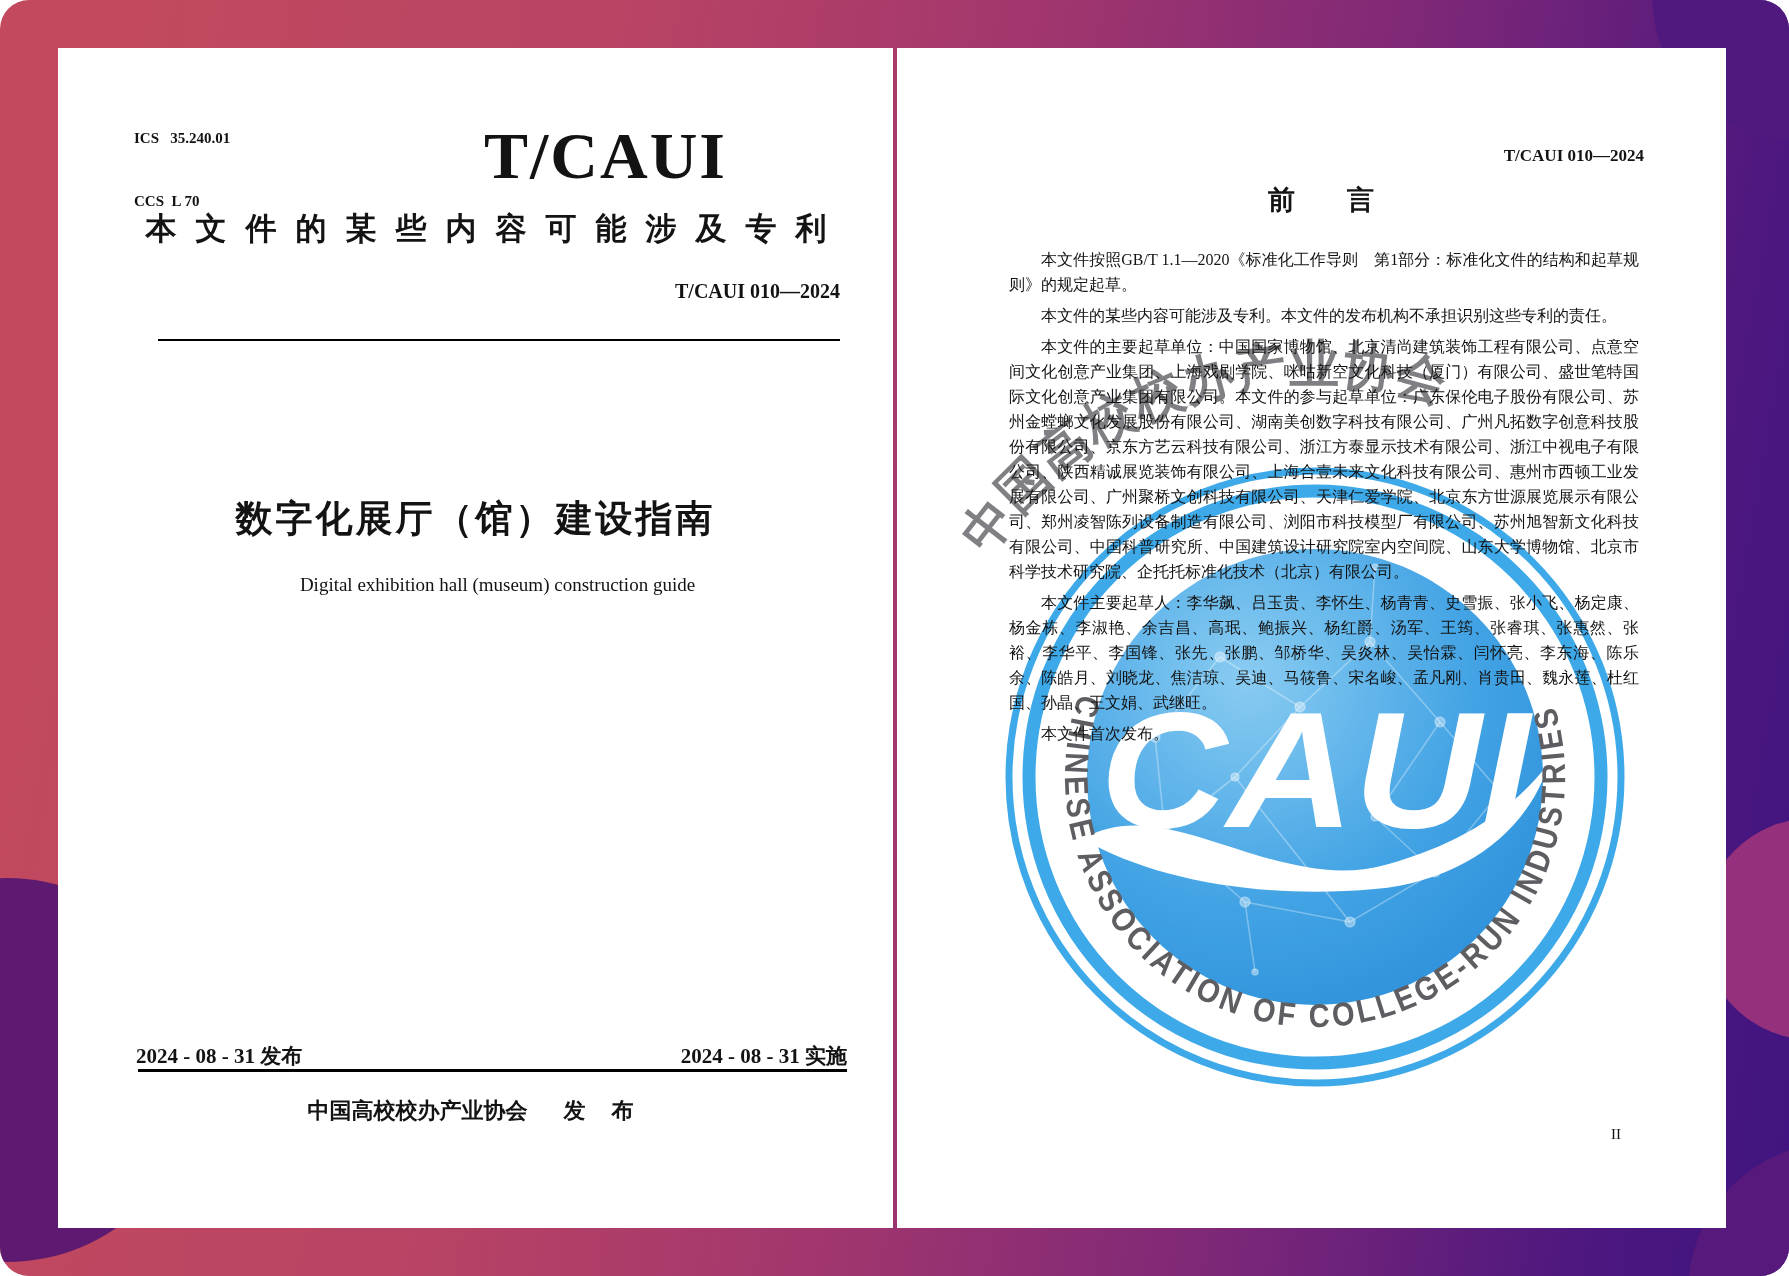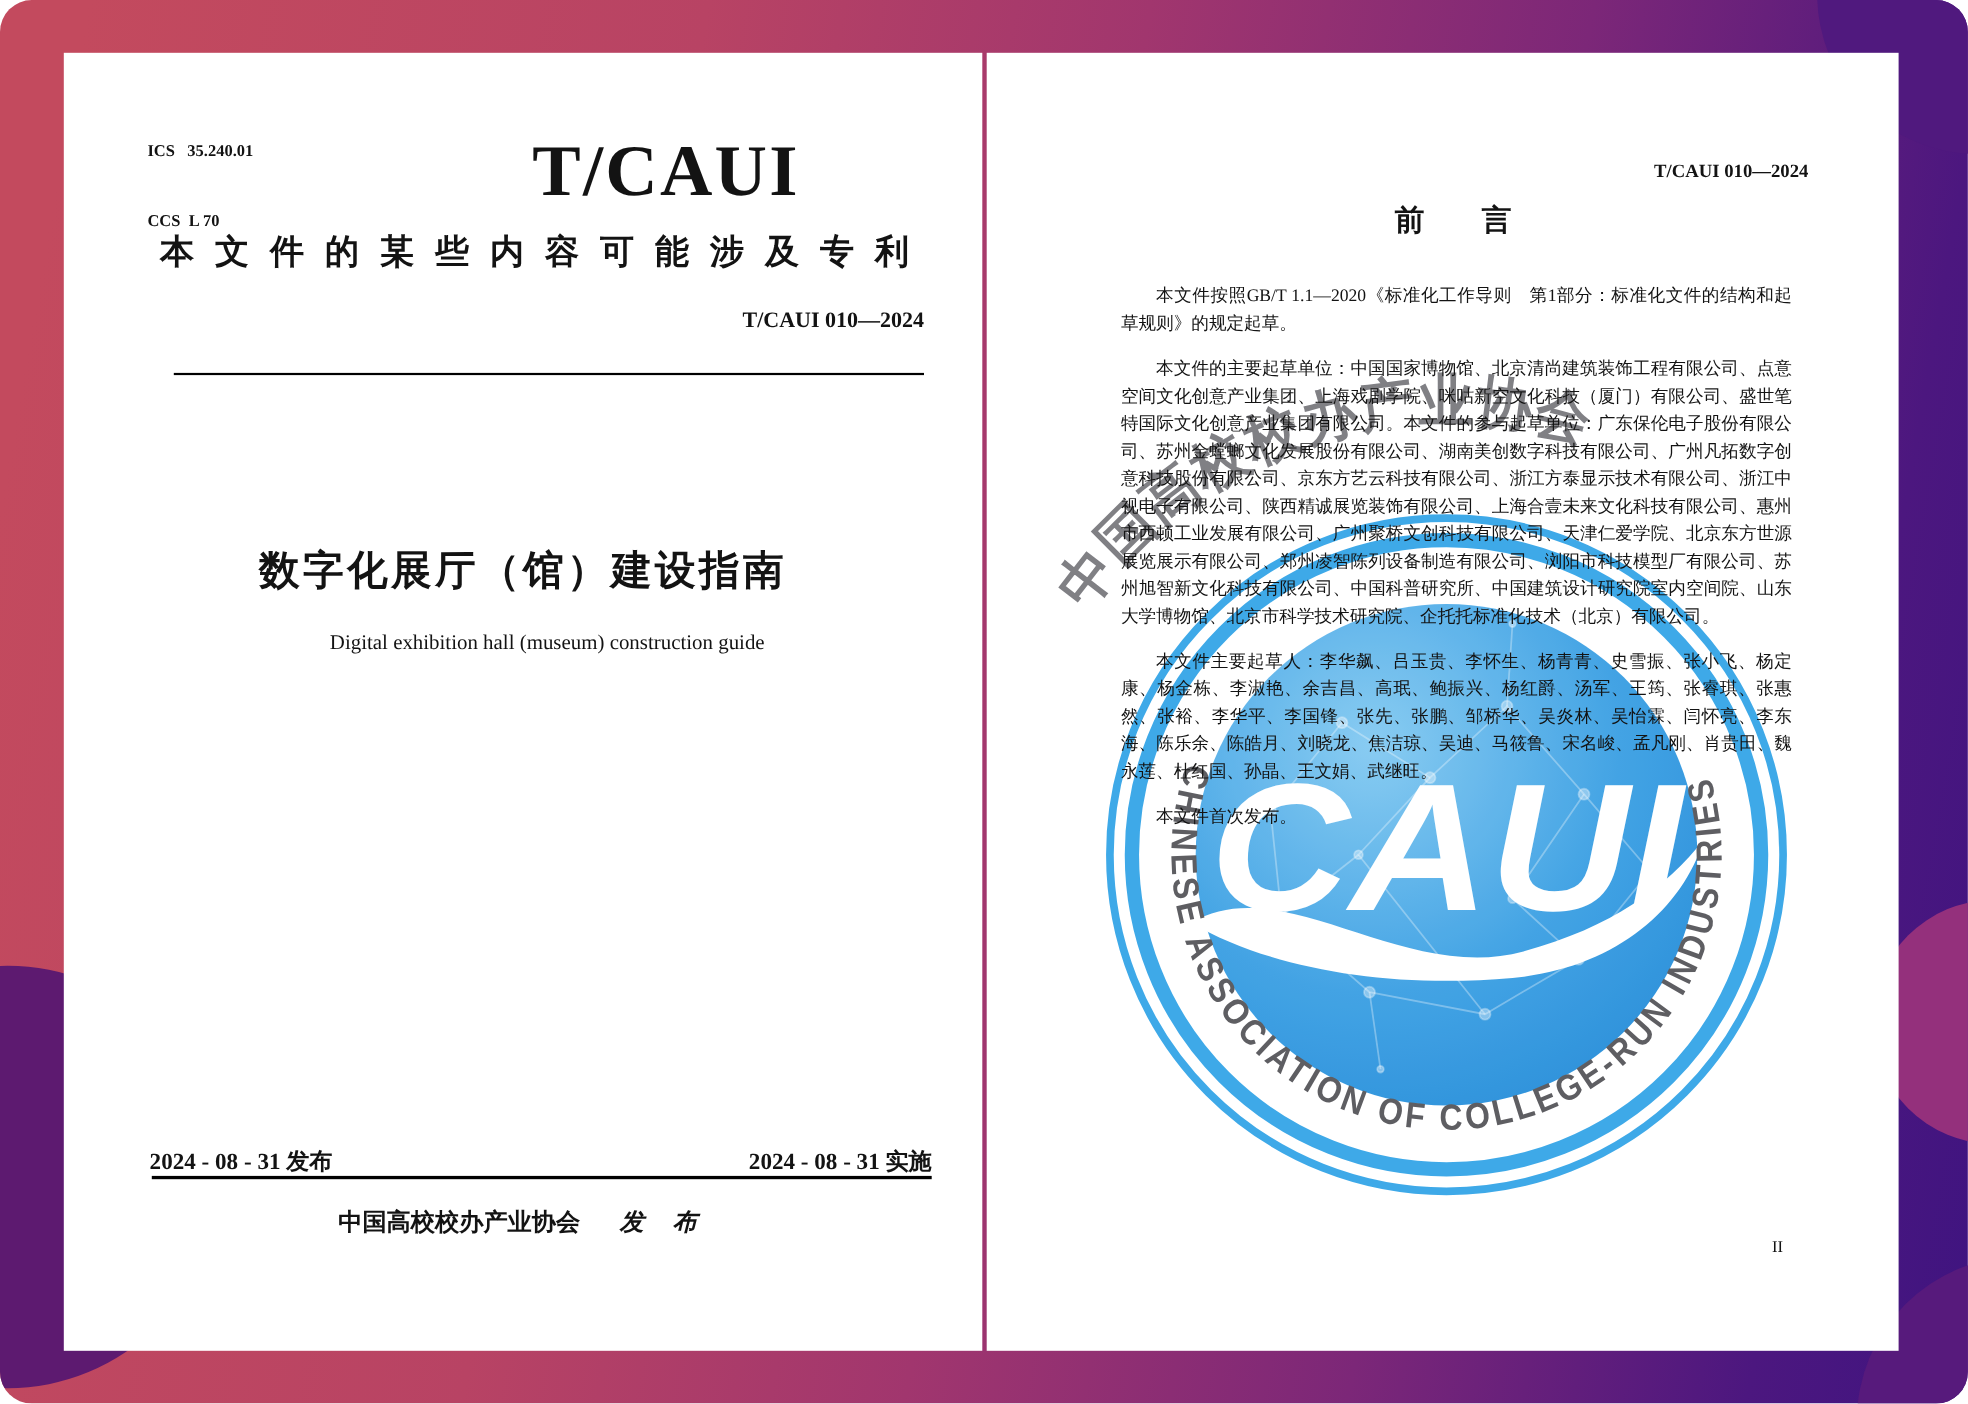--- a/index.html
+++ b/index.html
@@ -29,28 +29,28 @@
           font:600 31px var(--sans);letter-spacing:19px;white-space:nowrap;}
   .docnum{right:53px;top:232px;font:600 20px var(--serif);}
   .rule-top{left:100px;right:53px;top:291px;height:2px;background:#000;}
   .title-cn{left:0;right:0;top:446px;text-align:center;font:bold 37px var(--sans);letter-spacing:3px;}
   .title-en{left:0;right:0;top:526px;text-align:center;padding-left:44px;font:19px var(--serif);}
   .date-issue{left:78px;top:994px;font:bold 21px var(--serif);}
   .date-impl{right:46px;top:994px;font:bold 21px var(--serif);}
   .rule-bottom{left:80px;right:46px;top:1021px;height:3px;background:#000;}
   .publisher-line{left:0;right:0;top:1048px;text-align:center;font:bold 22px var(--sans);white-space:nowrap;}
   .pub-gap{display:inline-block;width:36px;}
-  .pub-label{letter-spacing:10px;font-style:italic;}
+  .pub-label{letter-spacing:10px;}
   
   .fw-header{right:82px;top:98px;font:600 17px var(--serif);z-index:3;}
   .fw-heading{left:0;right:0;top:134px;text-align:center;font:bold 27px var(--sans);z-index:3;padding-left:19px;}
   .fw-gap{display:inline-block;width:52px;}
   .fw-body{left:106px;width:642px;top:193px;font:16px var(--serif);line-height:25px;
            text-align:justify;z-index:2;}
-  .fw-body p{margin:16px;text-indent:2em;}
+  .fw-body p{margin:6px;text-indent:2em;}
   .page-num{left:714px;top:1078px;font:15px var(--serif);z-index:3;}
   .stamp{left:-22px;top:289px;width:880px;height:880px;z-index:1;opacity:.9;}
   .fw-header,.fw-heading,.fw-body,.page-num,.stamp{position:absolute;}
 </style>
 </head>
 <body>
 
 <div class="stage">
   <div class="blob blob-bl"></div>
   <div class="blob blob-r"></div>
@@ -135,20 +135,21 @@
     </svg>
 
     <div class="fw-header">T/CAUI 010—2024</div>
 
     <div class="fw-heading">
       <span>前</span><span class="fw-gap"></span><span>言</span>
     </div>
 
     <div class="fw-body">
       <p>本文件按照GB/T 1.1—2020《标准化工作导则　第1部分：标准化文件的结构和起草规则》的规定起草。</p>
+      <p>本文件的某些内容可能涉及专利。本文件的发布机构不承担识别这些专利的责任。</p>
       <p>本文件的主要起草单位：中国国家博物馆、北京清尚建筑装饰工程有限公司、点意空间文化创意产业集团、上海戏剧学院、咪咕新空文化科技（厦门）有限公司、盛世笔特国际文化创意产业集团有限公司。本文件的参与起草单位：广东保伦电子股份有限公司、苏州金螳螂文化发展股份有限公司、湖南美创数字科技有限公司、广州凡拓数字创意科技股份有限公司、京东方艺云科技有限公司、浙江方泰显示技术有限公司、浙江中视电子有限公司、陕西精诚展览装饰有限公司、上海合壹未来文化科技有限公司、惠州市西顿工业发展有限公司、广州聚桥文创科技有限公司、天津仁爱学院、北京东方世源展览展示有限公司、郑州凌智陈列设备制造有限公司、浏阳市科技模型厂有限公司、苏州旭智新文化科技有限公司、中国科普研究所、中国建筑设计研究院室内空间院、山东大学博物馆、北京市科学技术研究院、企托托标准化技术（北京）有限公司。</p>
       <p>本文件主要起草人：李华飙、吕玉贵、李怀生、杨青青、史雪振、张小飞、杨定康、杨金栋、李淑艳、余吉昌、高珉、鲍振兴、杨红爵、汤军、王筠、张睿琪、张惠然、张裕、李华平、李国锋、张先、张鹏、邹桥华、吴炎林、吴怡霖、闫怀亮、李东海、陈乐余、陈皓月、刘晓龙、焦洁琼、吴迪、马筱鲁、宋名峻、孟凡刚、肖贵田、魏永莲、杜红国、孙晶、王文娟、武继旺。</p>
       <p>本文件首次发布。</p>
     </div>
 
     <div class="page-num">II</div>
   </div>
 </div>
 
 </body></html>

